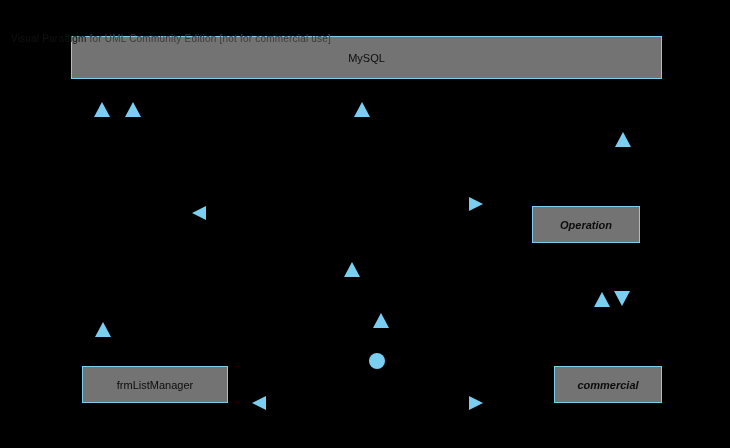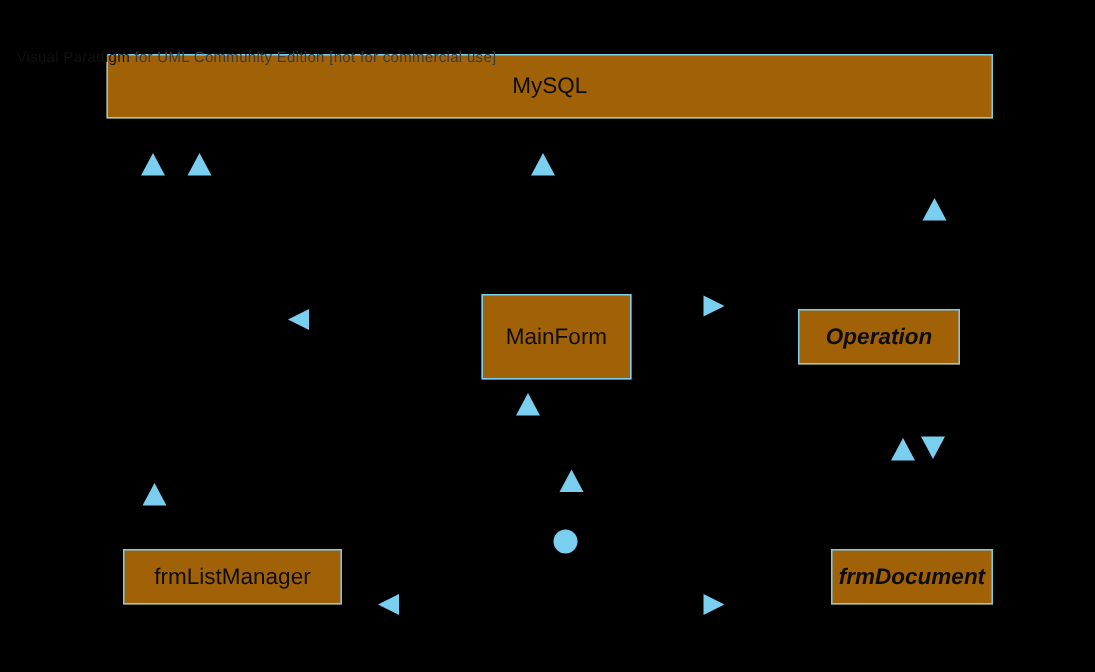--- a/index.html
+++ b/index.html
@@ -25,27 +25,27 @@
     white-space: nowrap;
     z-index: 5;
     text-align: center;
   }
   .watermark .wm-dark {
     color: #111111;
   }
   .uml-class {
     position: absolute;
     box-sizing: border-box;
-    background: #a16207;
+    background: #737373;
     border: 1px solid #7ACFF0;
     display: flex;
     align-items: center;
     justify-content: center;
     color: #0c0c0c;
-    font-size: 15px;
+    font-size: 11px;
     z-index: 3;
   }
   .uml-class.abstract {
     font-style: italic;
     font-weight: bold;
   }
   .marker {
     position: absolute;
     width: 0;
     height: 0;
@@ -84,34 +84,31 @@
 <body>
 
 <div id="canvas">
 
   <div class="watermark"><span class="wm-dark">Visual Paradigm</span><span> for UML Community Edition [not for commercial use]</span></div>
 
   <div class="uml-class" style="left:71px; top:36px; width:591px; height:43px;">
     <span>MySQL</span>
   </div>
 
-  <div class="uml-class" style="left:321px; top:196px; width:100px; height:57px;">
-    <span>MainForm</span>
-  </div>
 
   <div class="uml-class abstract" style="left:532px; top:206px; width:108px; height:37px;">
     <span>Operation</span>
   </div>
 
   <div class="uml-class" style="left:82px; top:366px; width:146px; height:37px;">
     <span>frmListManager</span>
   </div>
 
   <div class="uml-class abstract" style="left:554px; top:366px; width:108px; height:37px;">
-    <span>frmDocument</span>
+    <span>commercial</span>
   </div>
 
   <div class="marker tri-up" style="left:94px;  top:102px;"></div>
   <div class="marker tri-up" style="left:125px; top:102px;"></div>
   <div class="marker tri-up" style="left:354px; top:102px;"></div>
   <div class="marker tri-up" style="left:615px; top:132px;"></div>
   <div class="marker tri-left" style="left:192px; top:206px;"></div>
   <div class="marker tri-right" style="left:469px; top:197px;"></div>
   <div class="marker tri-up" style="left:344px; top:262px;"></div>
   <div class="marker tri-up" style="left:594px; top:292px;"></div>

